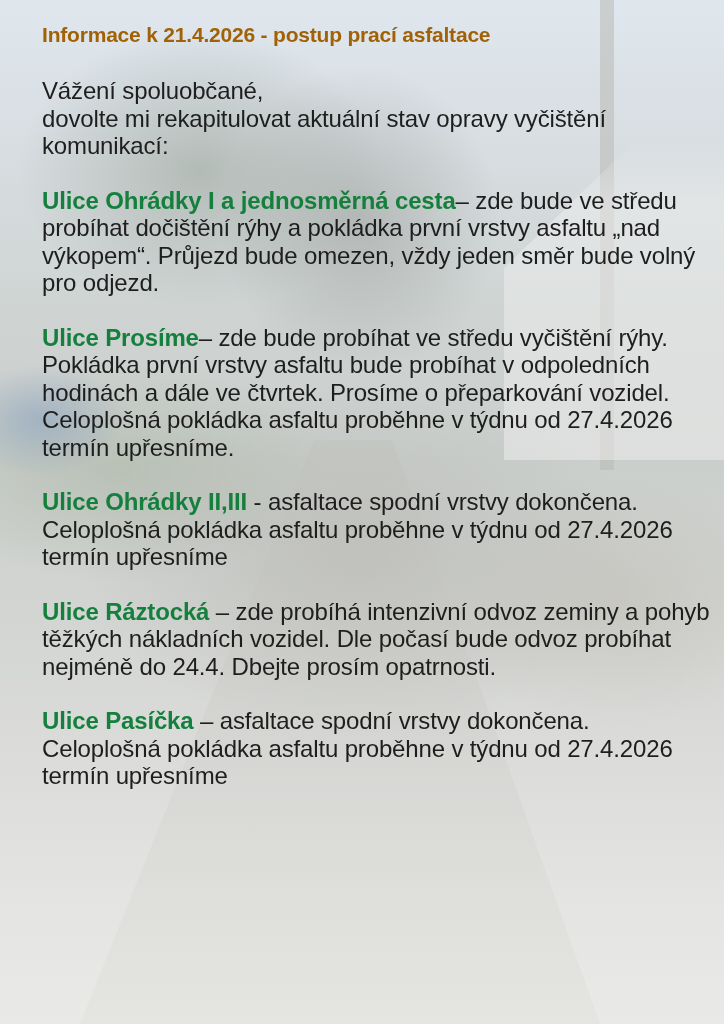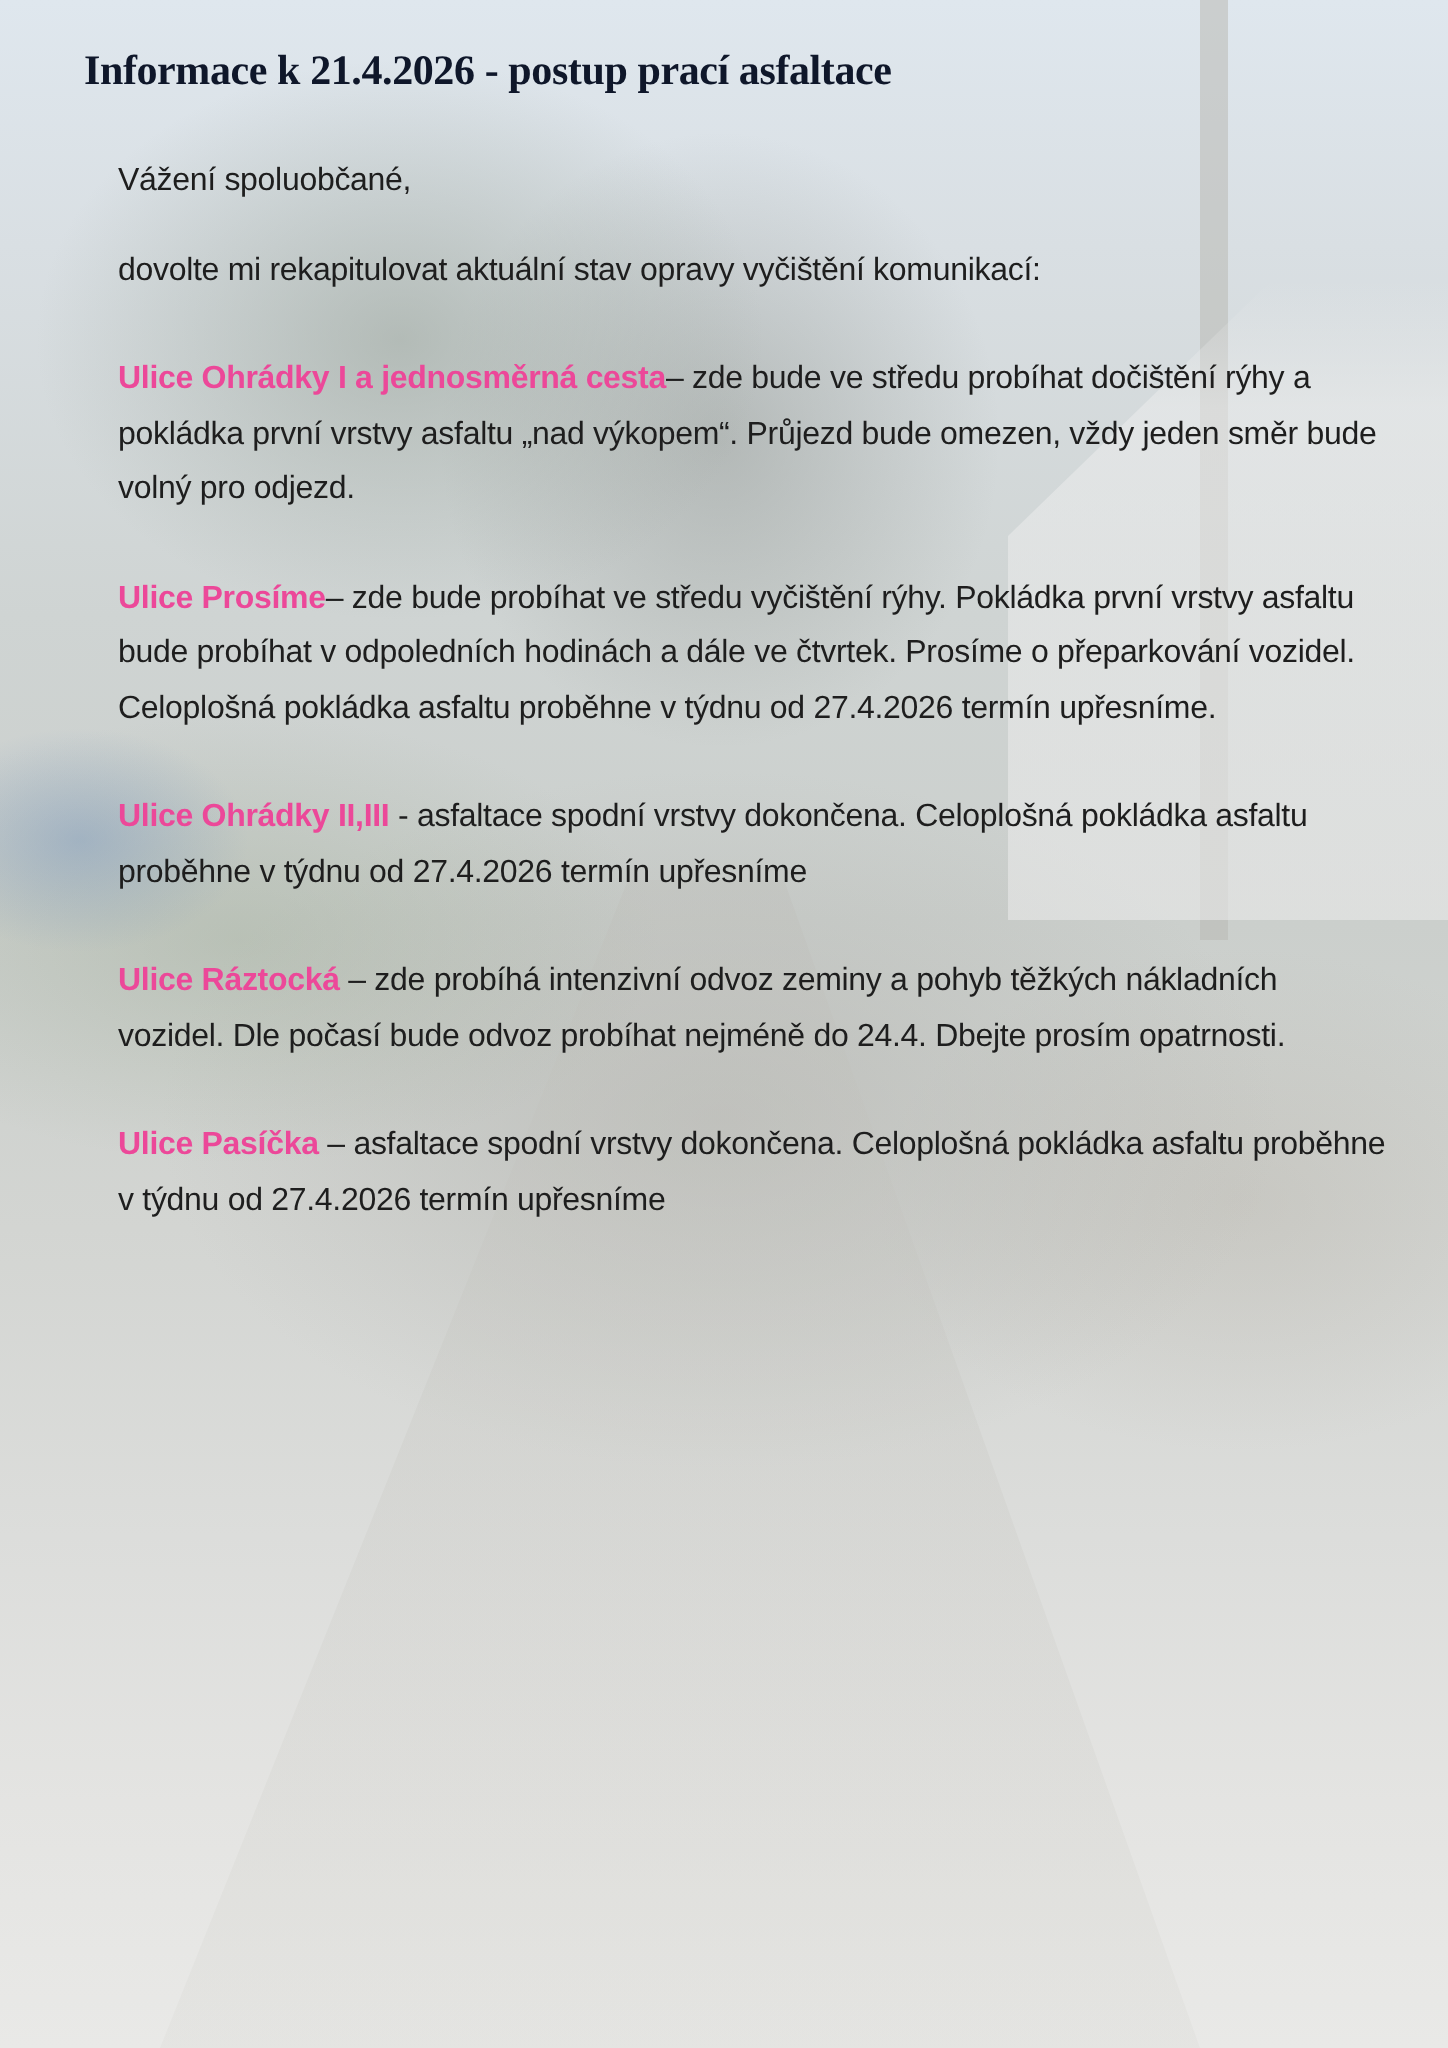--- a/index.html
+++ b/index.html
@@ -55,42 +55,42 @@
       background: linear-gradient(180deg, rgba(190,190,185,0.35), rgba(215,215,210,0.25));
       clip-path: polygon(45% 0%, 60% 0%, 100% 100%, 0% 100%);
     }
     .content {
       position: absolute;
       left: 42px;
       top: 20px;
       width: 670px;
     }
     .title {
-      font-family: Liberation Serif, serif;
+      font-family: Liberation Sans, sans-serif;
       font-weight: bold;
       font-size: 21px;
-      color: #0f172a;
+      color: #a16207;
       margin: 0;
       line-height: 30px;
       letter-spacing: -0.2px;
     }
     .para {
-      font-size: 16px;
+      font-size: 24px;
       line-height: 27.5px;
-      margin: 17px;
+      margin: 0;
       letter-spacing: -0.15px;
     }
     .greet {
       margin-top: 27px;
     }
     .section {
       margin-top: 27px;
     }
     .street {
-      color: #ec4899;
+      color: #15803d;
       font-weight: bold;
     }
     .closing {
       margin-top: 27px;
     }
   </style>
 </head>
 <body>
 
 <div class="bg"></div>

